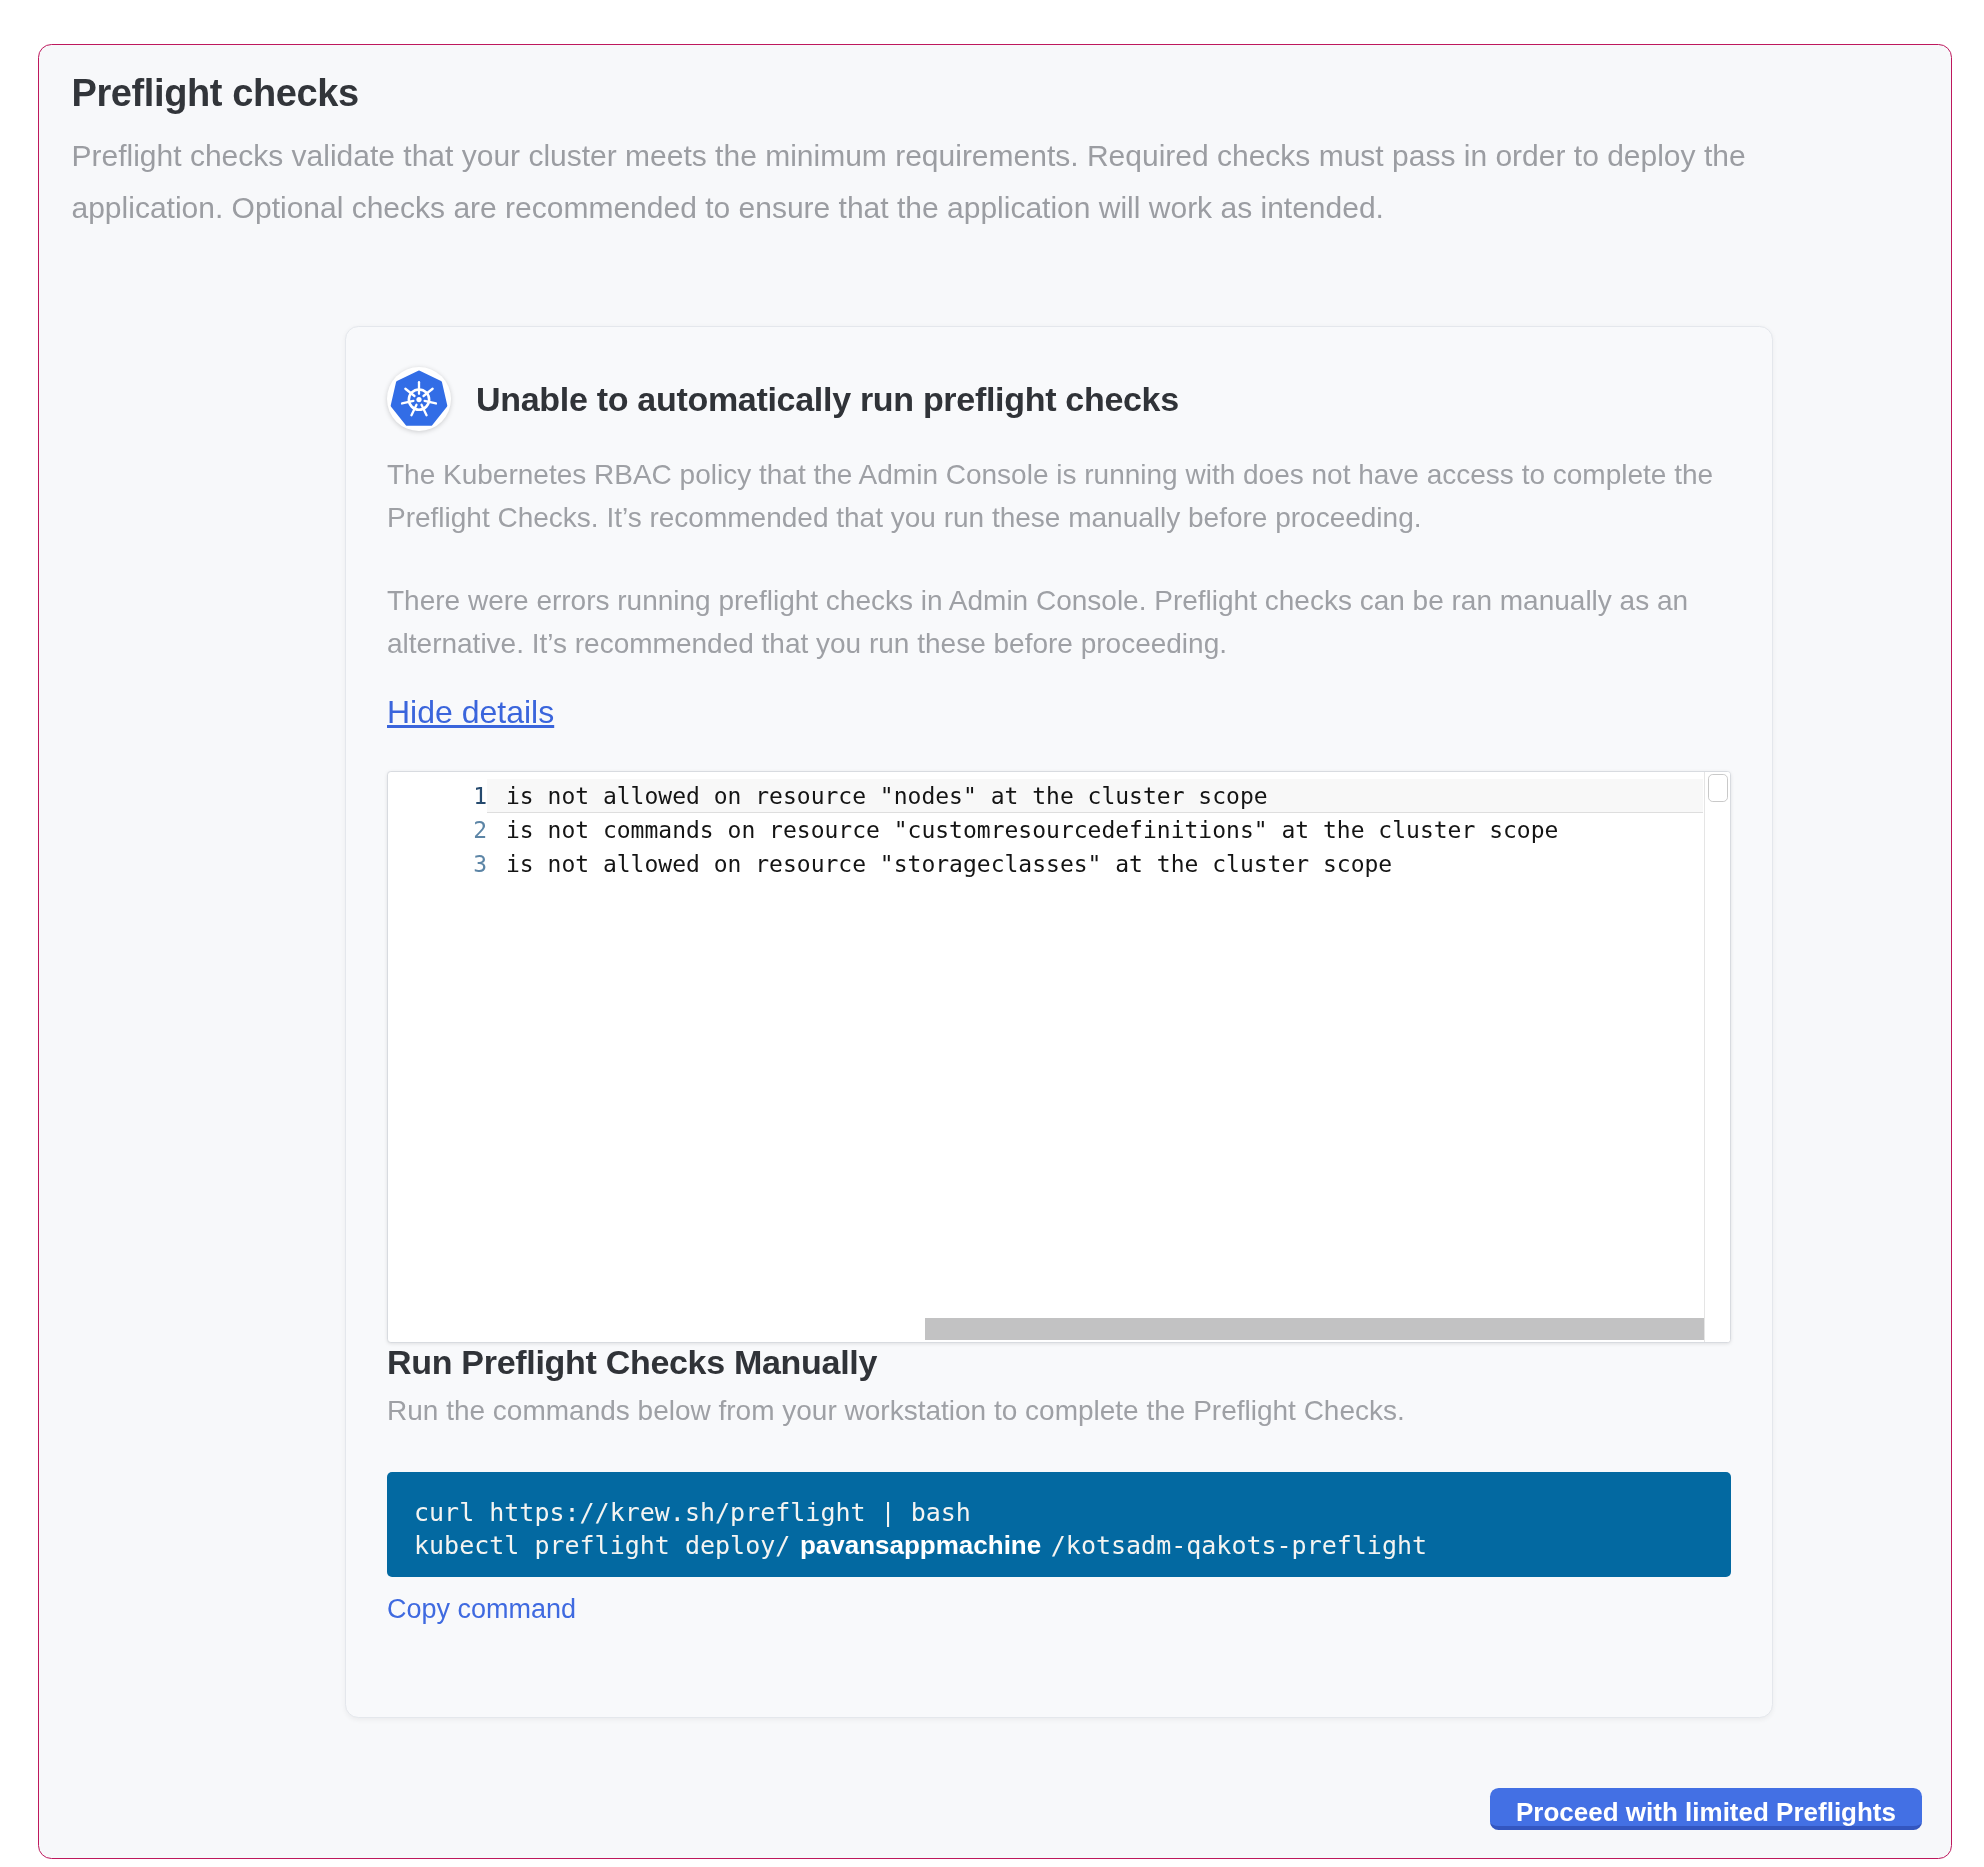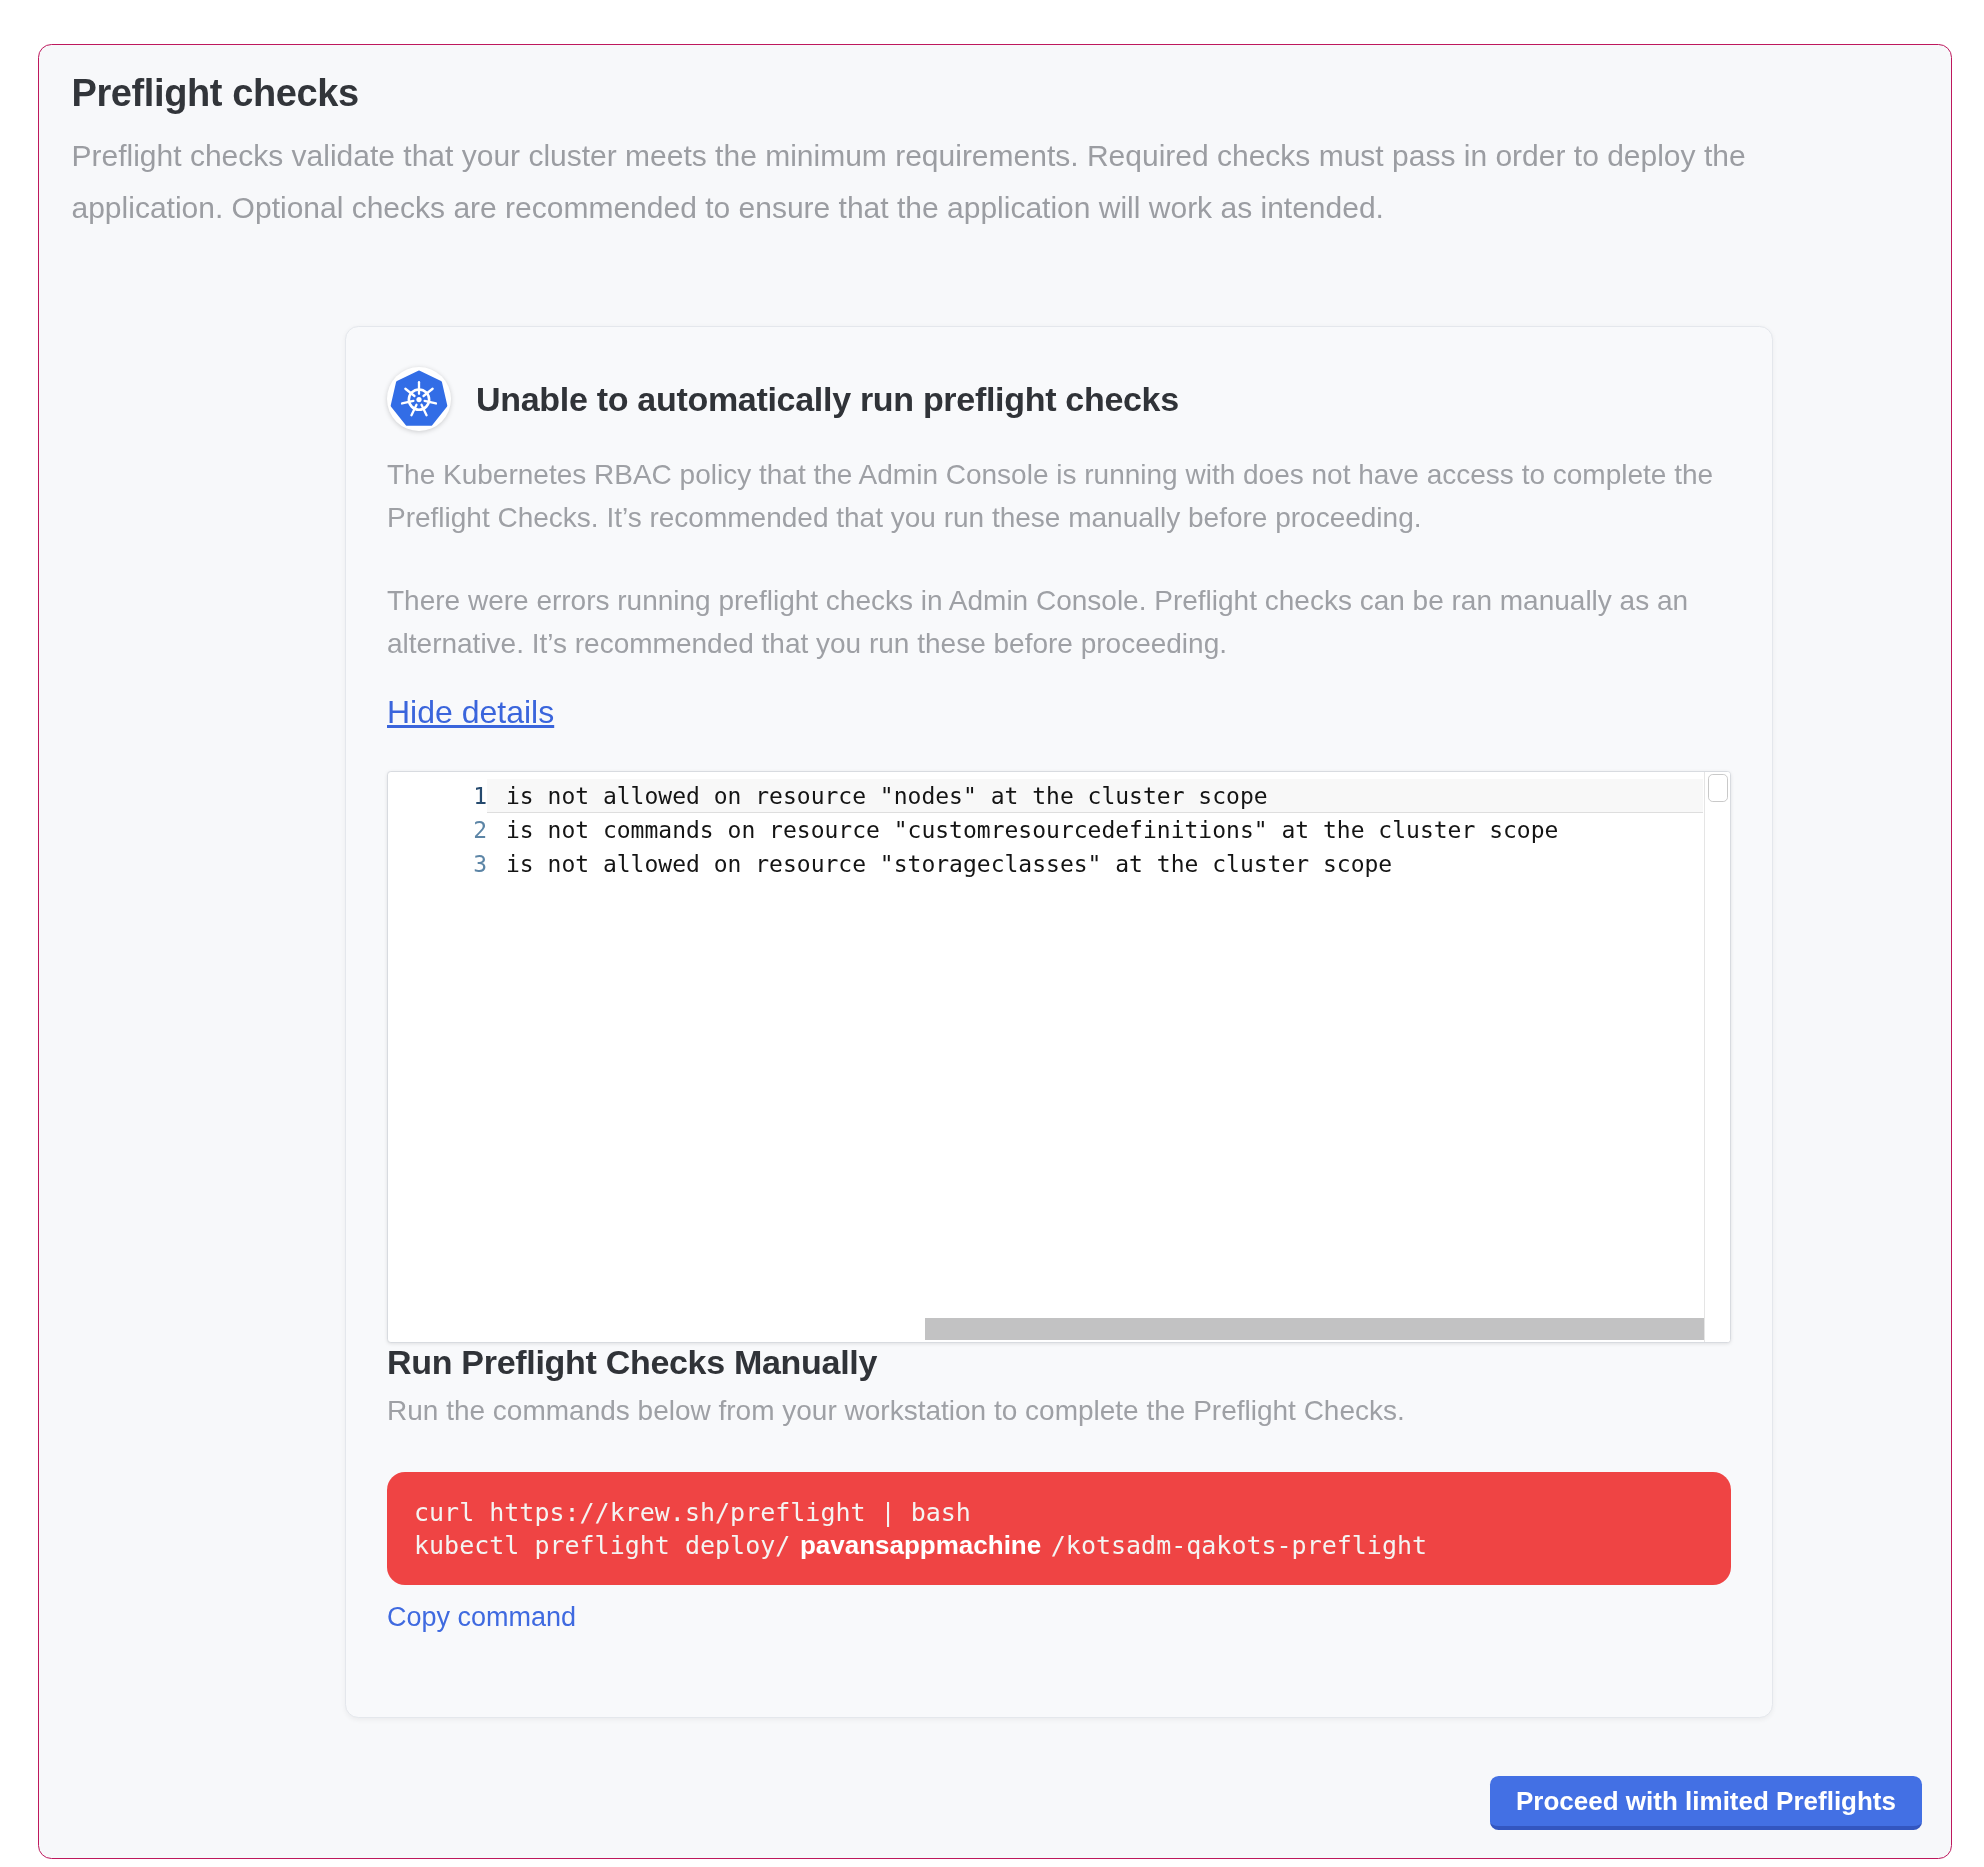--- a/index.html
+++ b/index.html
@@ -86,39 +86,39 @@
     position:absolute; bottom:1.9px; left:537px; right:26px; height:22px;
     background:#c2c2c3;
   }
 
   .manual-heading {
     font-size:34px; font-weight:bold; color:#303338; letter-spacing:-0.3px;
   }
   .manual-subtext { margin-top:11.5px; font-size:28px; line-height:34px; color:#9ea0a5; }
 
   .command-block {
-    margin-top:44px; background:#ef4444; border-radius:18px;
-    padding:24px 27px 23px 27px;
+    margin-top:44px; background:#0369a1; border-radius:5px;
+    padding:24px 27px 15px 27px;
     font-family:"DejaVu Sans Mono","Liberation Mono",monospace;
     font-size:25px; line-height:33px; color:#f4f4f2;
   }
   .command-line { white-space:pre; }
   .ns {
     font-family:"Liberation Sans",sans-serif; font-weight:bold; color:#ffffff;
     margin:0 9.6px; font-size:26px;
   }
 
   .copy-command {
     display:inline-block; margin-top:17px;
     font-size:27px; color:#3f6ae0; cursor:pointer; text-decoration:none;
   }
 
   .proceed-btn {
     position:absolute; right:29px; bottom:28px;
-    height:54px; padding:0 26px; line-height:48px;
+    height:42px; padding:0 26px; line-height:48px;
     background:#4370e4; border:none; border-bottom:4.8px solid #3356c0;
     border-radius:8.6px; cursor:pointer;
     font-family:"Liberation Sans",sans-serif;
     font-size:26px; font-weight:bold; color:#ffffff;
   }
 </style>
 </head>
 <body>
 
 <div class="panel">

